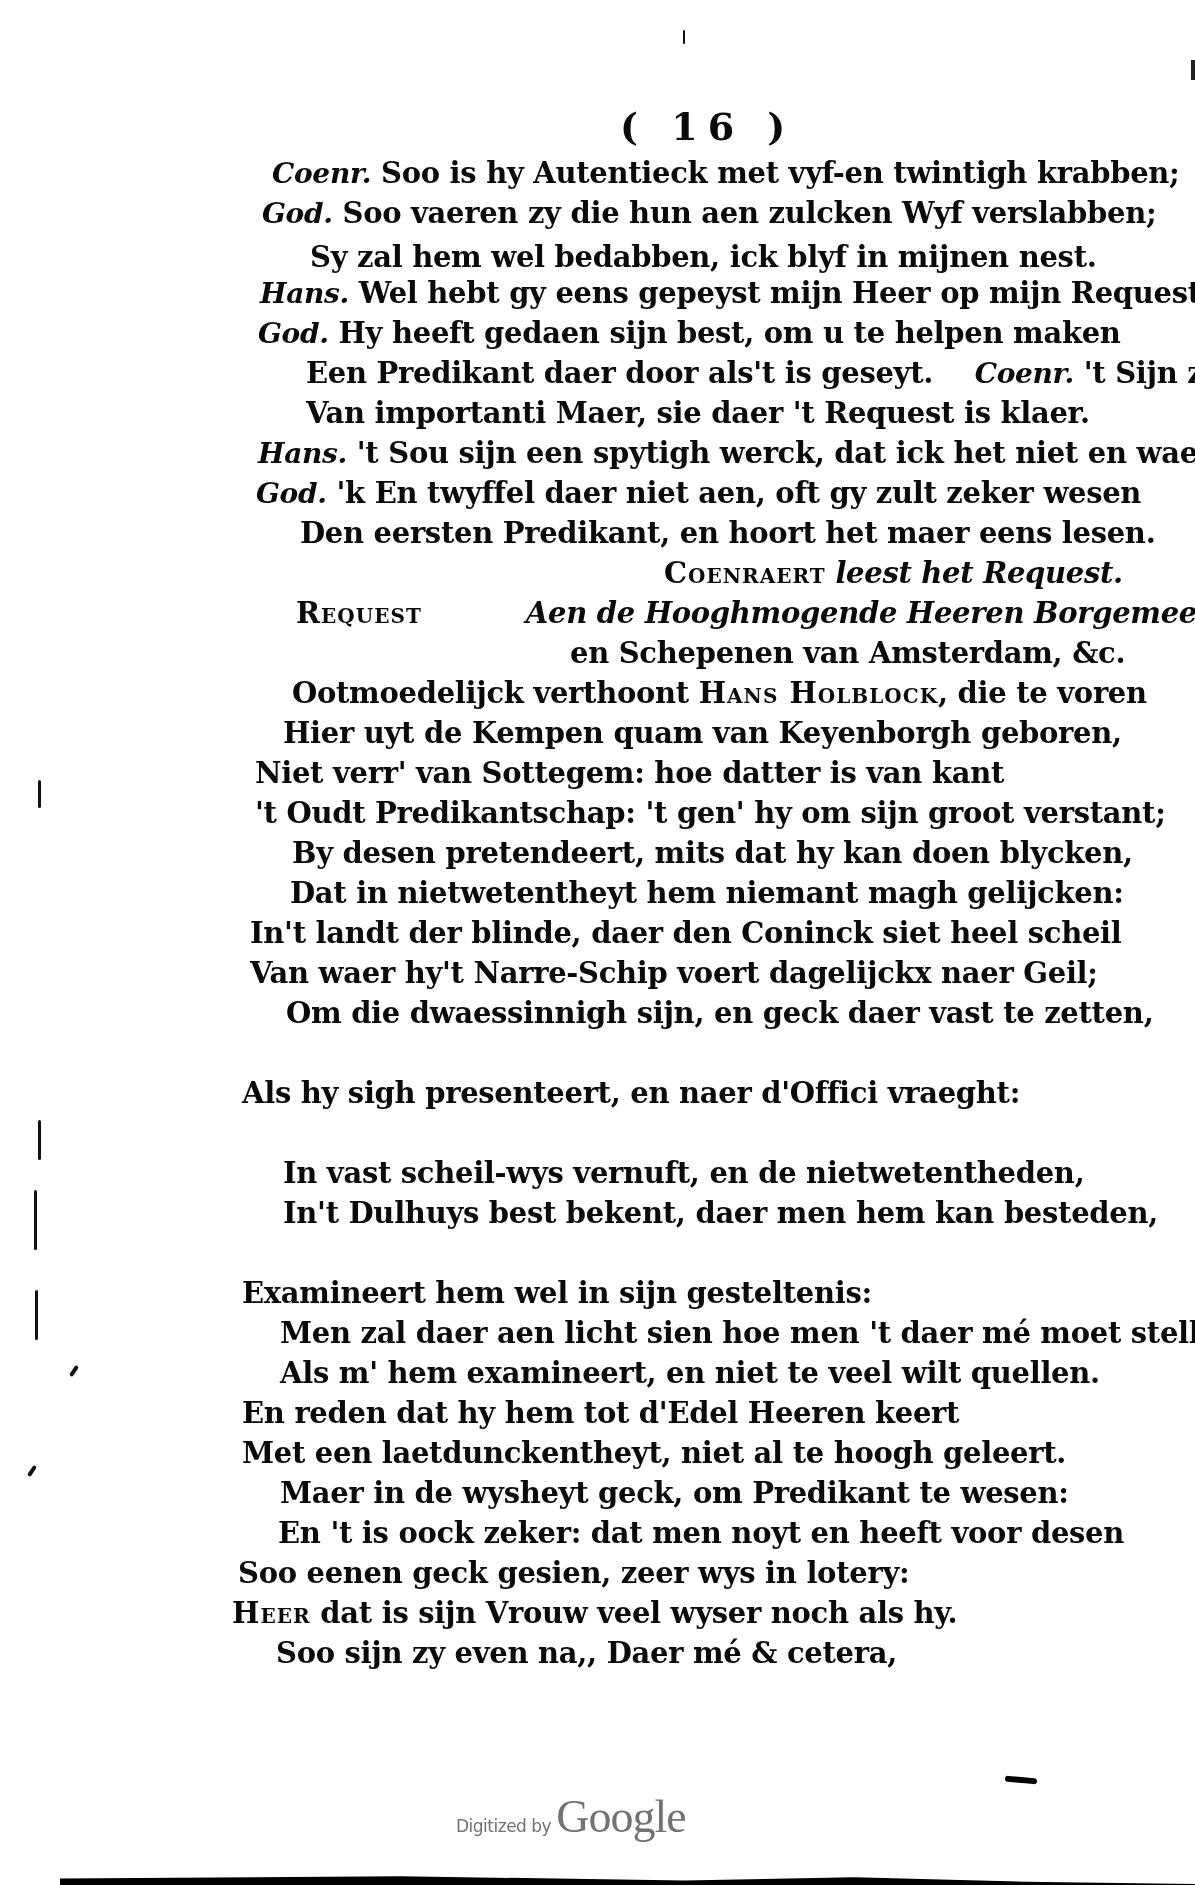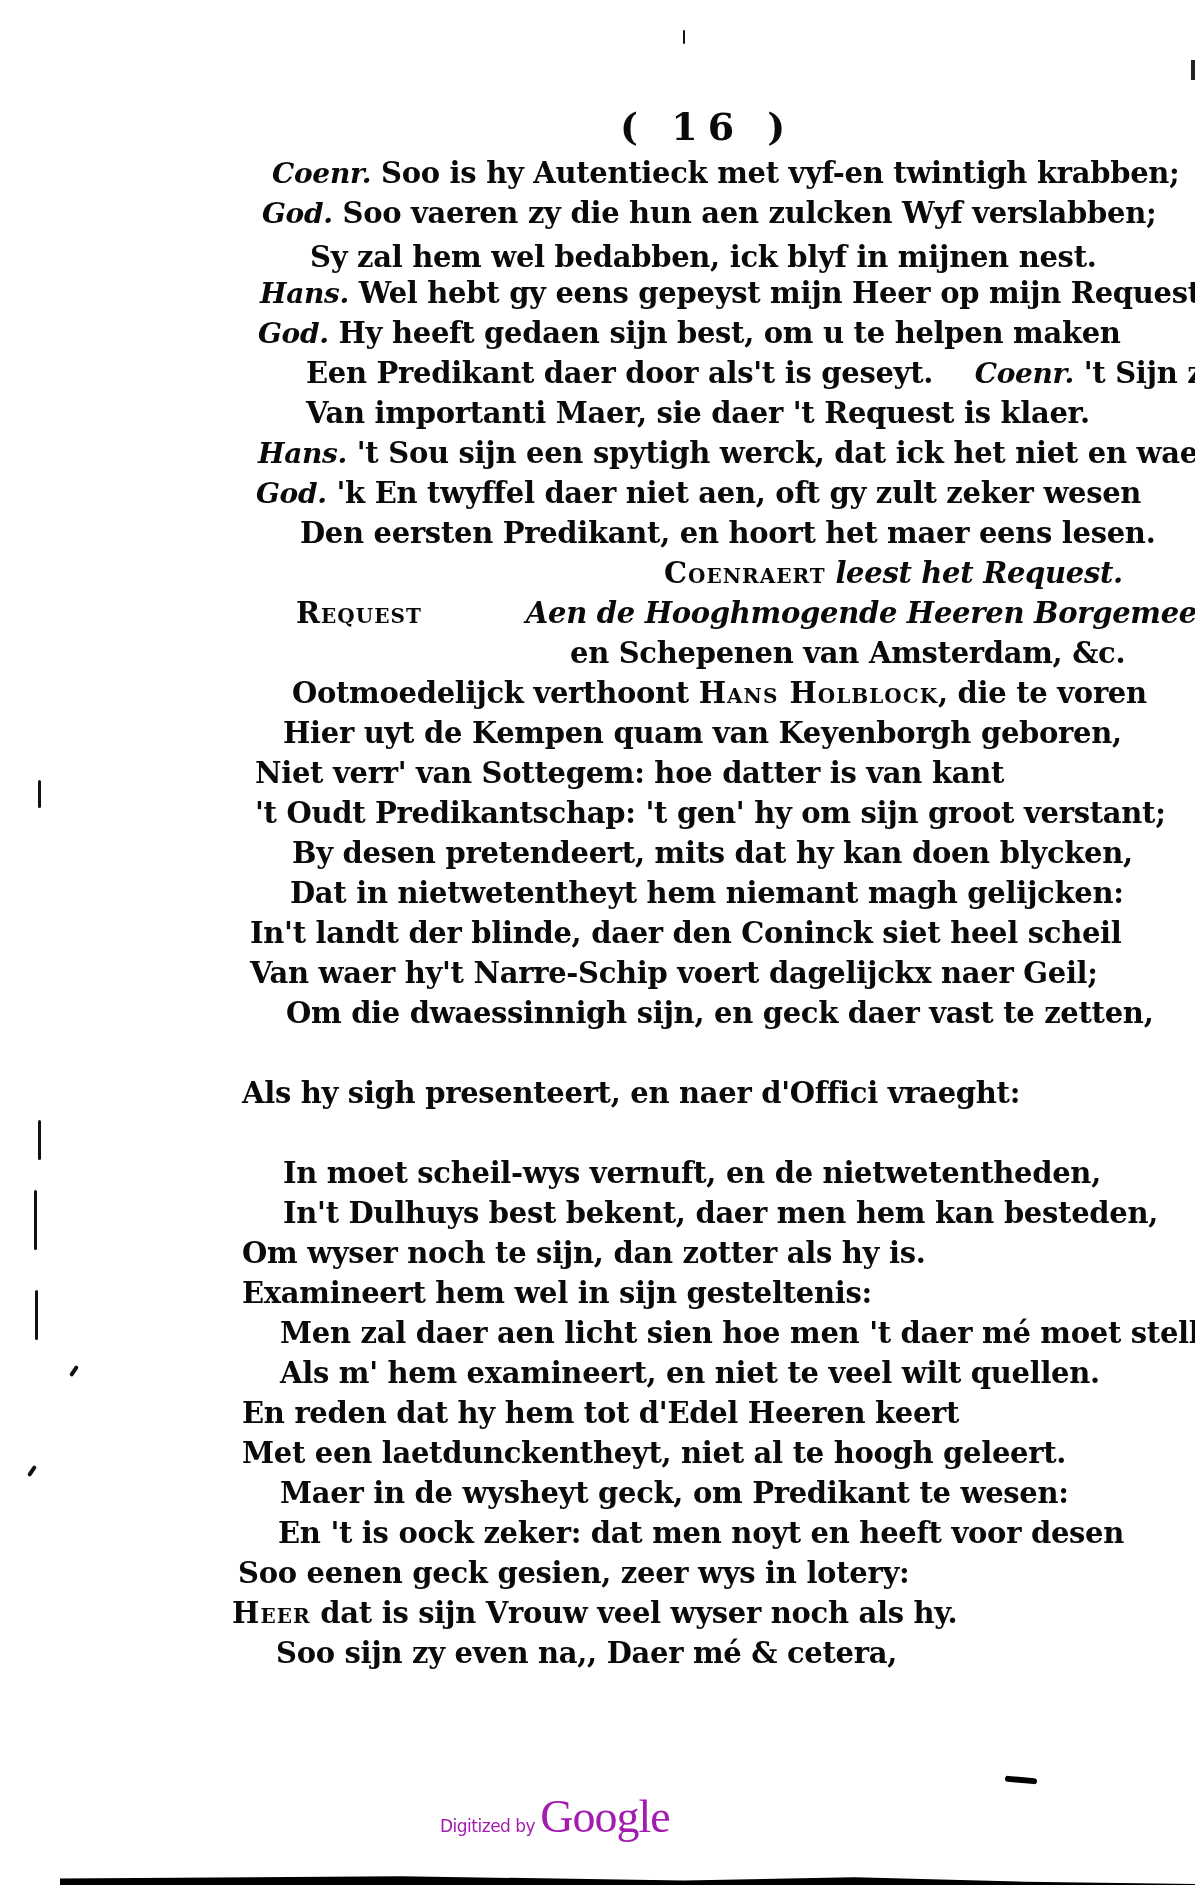--- a/index.html
+++ b/index.html
@@ -11,21 +11,21 @@
   .line { position:absolute; white-space:nowrap; font-size:29px; font-weight:bold;
           line-height:32px; letter-spacing:-0.3px; }
   .line .sp { font-style:italic; font-size:28px; }
   .line .it { font-style:italic; }
   .line .sc { font-variant:small-caps; letter-spacing:1px; }
   .flush { left:242px; }
   .indent { left:283px; }
   .spk1 { left:272px; }
   .mark { position:absolute; background:#111; border-radius:2px; }
   .dash { position:absolute; left:1005px; top:1777px; width:32px; height:6px; background:#000; border-radius:3px; transform:rotate(5deg); }
-  .wm { position:absolute; left:440px; top:1790px; color:#a21caf; white-space:nowrap; }
+  .wm { position:absolute; left:456px; top:1790px; color:#737373; white-space:nowrap; }
   .wm .small { font-family:"DejaVu Sans","Liberation Sans",sans-serif; font-size:17px; letter-spacing:-0.5px; }
   .wm .big { font-family:"Liberation Serif","DejaVu Serif",serif; font-size:46px; letter-spacing:-1px; }
   .bottom-band { position:absolute; left:60px; right:0; top:1874px; height:11px; background:#000; clip-path:polygon(0 40%, 30% 20%, 55% 60%, 70% 30%, 85% 70%, 100% 90%, 100% 100%, 0 100%); }
   .edge { position:absolute; right:0; top:60px; width:4px; height:20px; background:#222; }
 </style>
 </head>
 <body>
 
 <div class="page">
 
@@ -99,23 +99,22 @@
 
   <div class="line indent" style="top:717px">Hier uyt de Kempen quam van Keyenborgh geboren,</div>
   <div class="line flush" style="top:757px;left:255px">Niet verr' van Sottegem: hoe datter is van kant</div>
   <div class="line flush" style="top:797px;left:255px">'t Oudt Predikantschap: 't gen' hy om sijn groot verstant;</div>
   <div class="line indent" style="top:837px;left:292px">By desen pretendeert, mits dat hy kan doen blycken,</div>
   <div class="line indent" style="top:877px;left:290px">Dat in nietwetentheyt hem niemant magh gelijcken:</div>
   <div class="line flush" style="top:917px;left:250px">In't landt der blinde, daer den Coninck siet heel scheil</div>
   <div class="line flush" style="top:957px;left:250px">Van waer hy't Narre-Schip voert dagelijckx naer Geil;</div>
   <div class="line indent" style="top:997px;left:286px">Om die dwaessinnigh sijn, en geck daer vast te zetten,</div>
   <div class="line flush" style="top:1077px">Als hy sigh presenteert, en naer d'Offici vraeght:</div>
-  <div class="line indent" style="top:1157px">In moet scheil-wys vernuft, en de nietwetentheden,</div>
+  <div class="line indent" style="top:1157px">In vast scheil-wys vernuft, en de nietwetentheden,</div>
   <div class="line indent" style="top:1197px">In't Dulhuys best bekent, daer men hem kan besteden,</div>
-  <div class="line flush" style="top:1237px">Om wyser noch te sijn, dan zotter als hy is.</div>
   <div class="line flush" style="top:1277px">Examineert hem wel in sijn gesteltenis:</div>
   <div class="line indent" style="top:1317px;left:280px">Men zal daer aen licht sien hoe men 't daer mé moet stellen,</div>
   <div class="line indent" style="top:1357px;left:280px">Als m' hem examineert, en niet te veel wilt quellen.</div>
   <div class="line flush" style="top:1397px">En reden dat hy hem tot d'Edel Heeren keert</div>
   <div class="line flush" style="top:1437px">Met een laetdunckentheyt, niet al te hoogh geleert.</div>
   <div class="line indent" style="top:1477px;left:280px">Maer in de wysheyt geck, om Predikant te wesen:</div>
   <div class="line indent" style="top:1517px;left:278px">En 't is oock zeker: dat men noyt en heeft voor desen</div>
   <div class="line flush" style="top:1557px;left:238px">Soo eenen geck gesien, zeer wys in lotery:</div>
   <div class="line flush" style="top:1597px;left:232px">
     <span class="sc">Heer</span>

